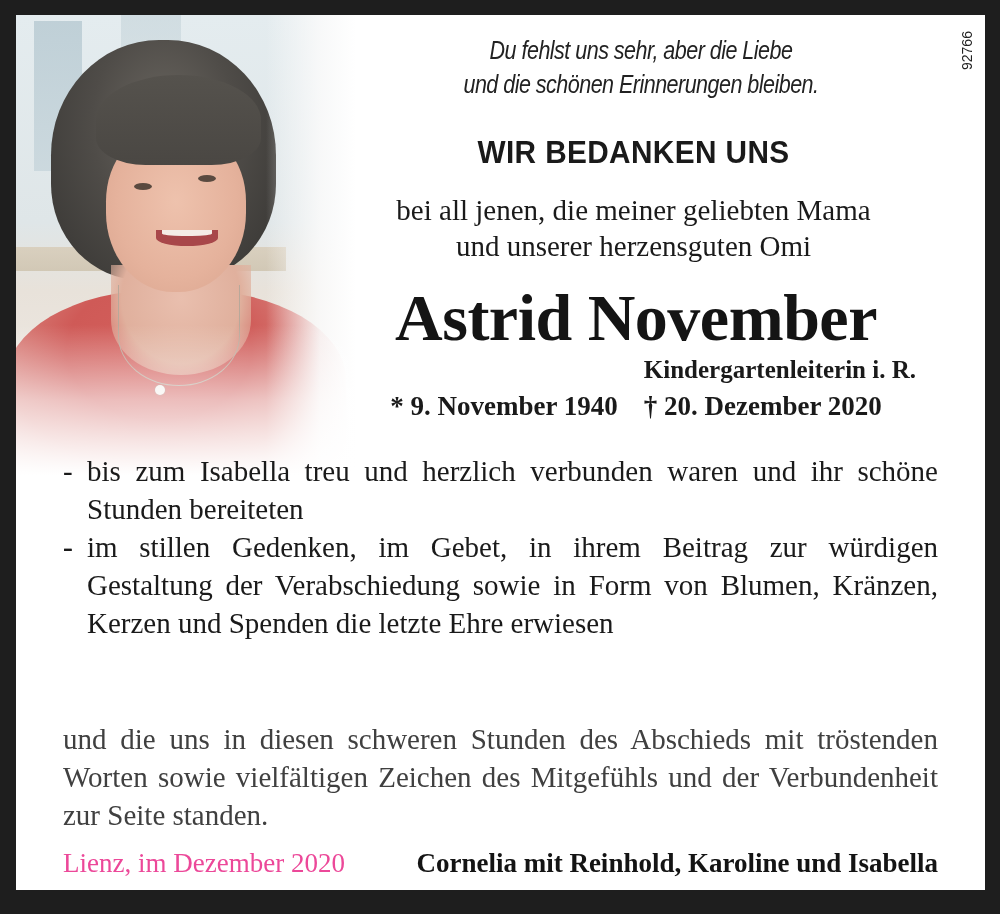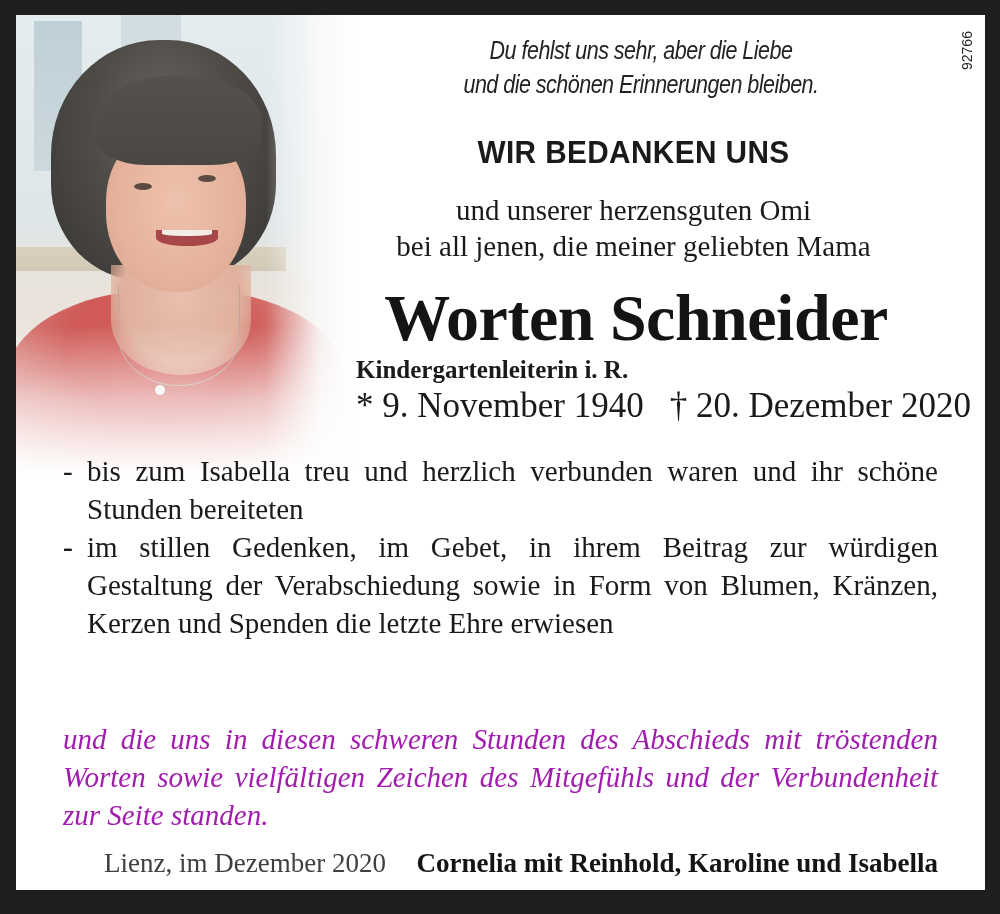--- a/index.html
+++ b/index.html
@@ -165,33 +165,33 @@
       font-size: 66px;
       line-height: 70px;
       color: #141414;
       letter-spacing: -0.5px;
     }
     .profession {
       position: absolute;
       left: 340px;
       top: 340px;
       width: 560px;
-      text-align: left;
+      text-align: right;
       font-weight: bold;
       font-size: 25px;
       line-height: 30px;
     }
     .dates {
       position: absolute;
       left: 340px;
       top: 375px;
       width: 560px;
-      text-align: left;
-      font-weight: normal;
-      font-size: 35px;
+      text-align: center;
+      font-weight: bold;
+      font-size: 27px;
       line-height: 32px;
       white-space: pre;
     }
     .dates .gap { display: inline-block; width: 26px; }
     
     .bullets {
       position: absolute;
       left: 47px;
       top: 437px;
       width: 875px;
@@ -215,31 +215,29 @@
     }
     .closing {
       position: absolute;
       left: 47px;
       top: 705px;
       width: 875px;
       font-size: 29px;
       line-height: 38px;
       text-align: justify;
       text-align-last: left;
-      color: #a21caf;
-      font-style: italic;
+      color: #404040;
     }
     .footer-place {
       position: absolute;
       left: 47px;
       top: 832px;
       font-size: 27px;
       line-height: 32px;
-      color: #404040;
-      margin-left: 41px;
+      color: #ec4899;
     }
     .footer-family {
       position: absolute;
       right: 47px;
       top: 832px;
       font-size: 27px;
       line-height: 32px;
       font-weight: bold;
       color: #141414;
       text-align: right;
@@ -273,25 +271,25 @@
     <div>und die schönen Erinnerungen bleiben.</div>
   </div>
 
   <div class="ad-number">
     <span>92766</span>
   </div>
 
   <div class="thanks-heading">WIR BEDANKEN UNS</div>
 
   <div class="intro">
+    <div>bei all jenen, die meiner geliebten Mama</div>
     <div>und unserer herzensguten Omi</div>
-    <div>bei all jenen, die meiner geliebten Mama</div>
   </div>
 
-  <div class="name">Worten Schneider</div>
+  <div class="name">Astrid November</div>
   <div class="profession">Kindergartenleiterin i. R.</div>
   <div class="dates"><span>* 9. November 1940</span><span class="gap"></span><span>† 20. Dezember 2020</span></div>
 
   <ul class="bullets">
     <li>
       <span class="dash">-</span>
       <span>bis zum Isabella treu und herzlich verbunden waren und ihr schöne Stunden bereiteten</span>
     </li>
     <li>
       <span class="dash">-</span>

